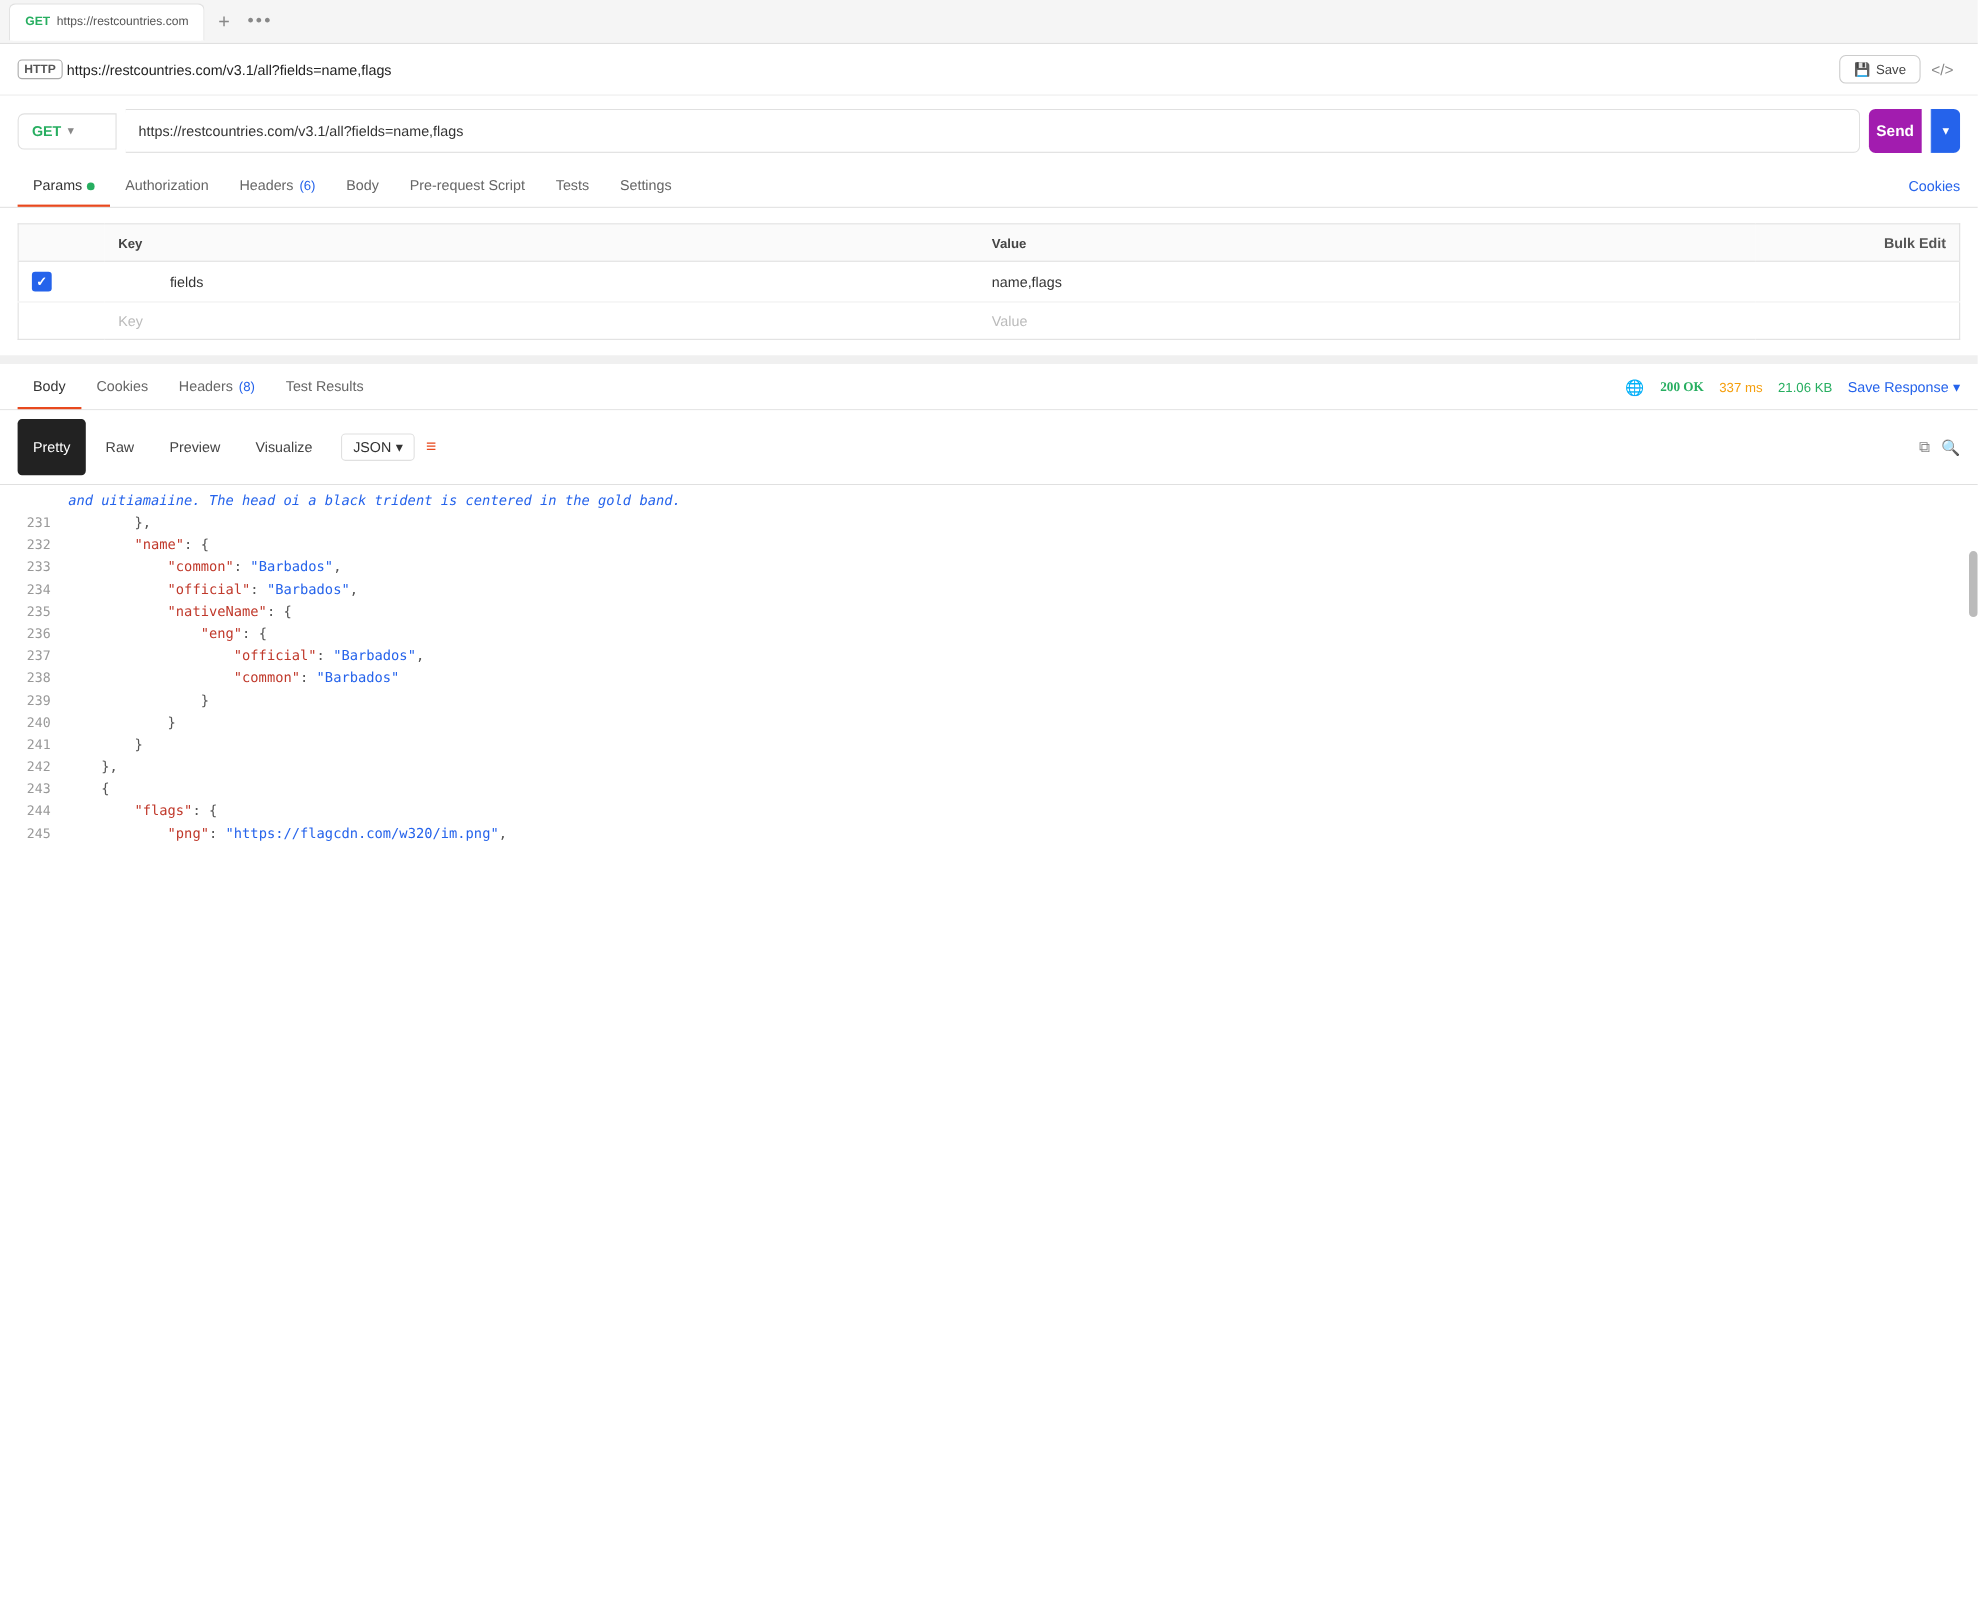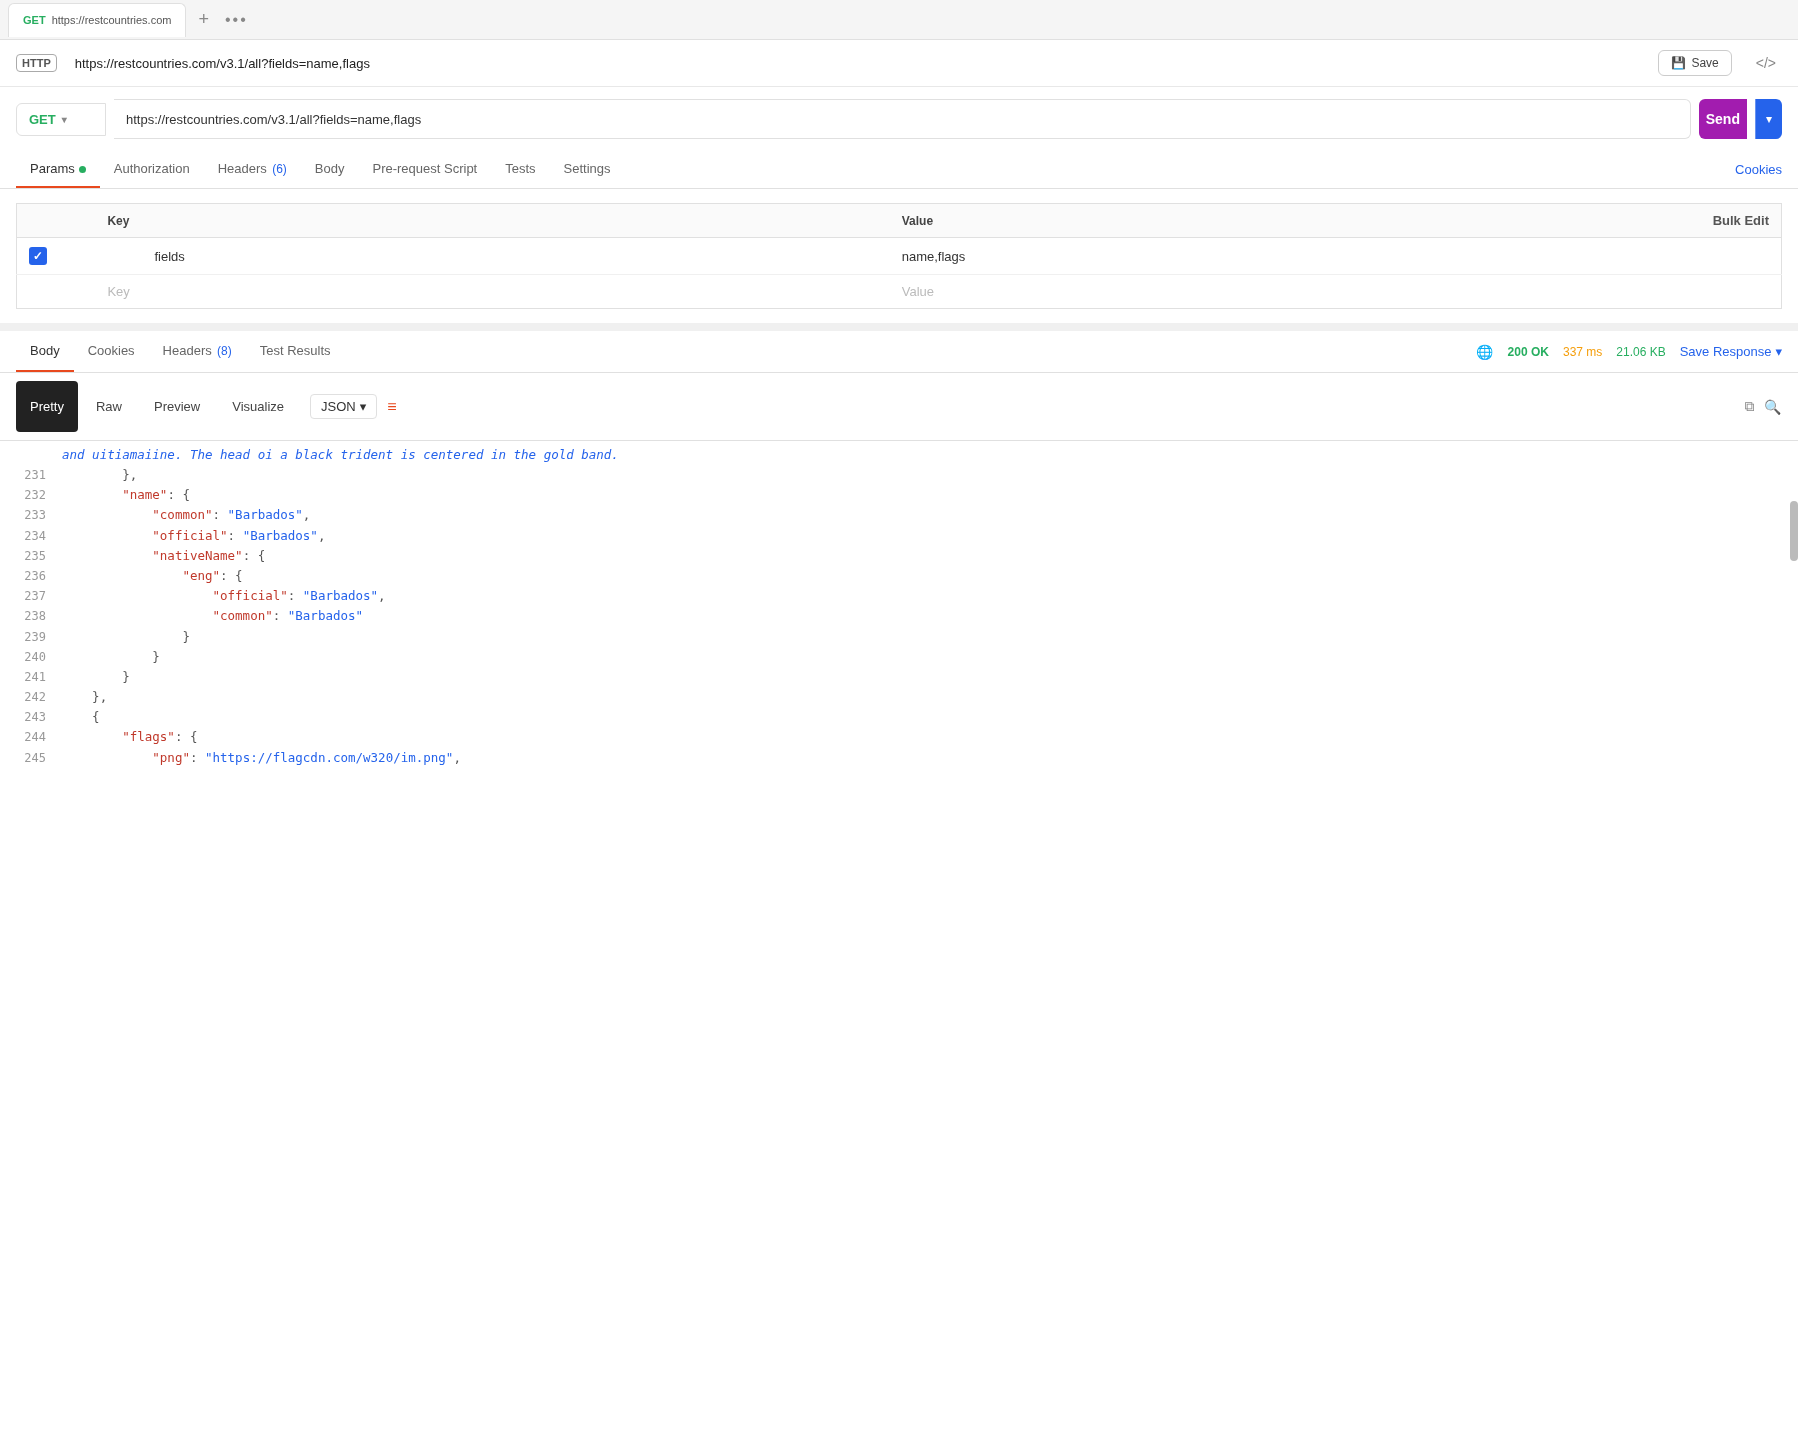--- a/index.html
+++ b/index.html
@@ -12,21 +12,21 @@
     .tab-item {
       display: flex; align-items: center; gap: 6px; background: #fff; border: 1px solid #e0e0e0; border-bottom: none; padding: 6px 14px; border-radius: 6px 6px 0 0; font-size: 12px; color: #444; margin-right: 4px; height: 34px;
     }
     .tab-item .method-badge { color: #27ae60; font-weight: 700; font-size: 11px; }
     .tab-item .tab-url { color: #555; font-size: 11px; }
     .tab-plus { background: none; border: none; font-size: 18px; color: #888; cursor: pointer; padding: 0 8px; }
     .tab-more { background: none; border: none; font-size: 16px; color: #888; cursor: pointer; padding: 0 8px; letter-spacing: 2px; }
 
     
     .address-bar {
-      display: flex; align-items: center; padding: 10px 16px; border-bottom: 1px solid #e8e8e8; background: #fff; gap: 18px;
+      display: flex; align-items: center; padding: 10px 16px; border-bottom: 1px solid #e8e8e8; background: #fff; gap: 4px;
     }
     .http-badge {
       border: 1.5px solid #aaa; border-radius: 4px; padding: 2px 5px; font-size: 11px; font-weight: 700; color: #555; background: #fff;
     }
     .address-url { font-size: 13px; color: #222; flex: 1; }
     .save-btn {
       display: flex; align-items: center; gap: 5px; background: none; border: 1.5px solid #ccc; border-radius: 6px; padding: 5px 12px; font-size: 12px; color: #444; cursor: pointer;
     }
     .code-btn { background: none; border: none; font-size: 14px; color: #888; cursor: pointer; padding: 4px 6px; }
 
@@ -88,21 +88,21 @@
     .response-section { background: #fff; }
     .resp-tabs {
       display: flex; align-items: center; padding: 0 16px; border-bottom: 1px solid #e0e0e0; gap: 0;
     }
     .resp-tab {
       padding: 12px 14px; font-size: 13px; color: #666; cursor: pointer; border-bottom: 2px solid transparent;
     }
     .resp-tab.active { color: #333; border-bottom: 2px solid #e8491e; font-weight: 500; }
     .resp-tab .badge-blue { color: #2563eb; font-size: 12px; margin-left: 2px; }
     .resp-meta { margin-left: auto; display: flex; align-items: center; gap: 14px; font-size: 12px; }
-    .resp-status-ok { color: #27ae60; font-weight: 600; }
+    .resp-status-ok { color: #27ae60; font-weight: 600; font-family: Liberation Serif, serif; }
     .resp-time { color: #f59e0b; font-weight: 500; }
     .resp-size { color: #27ae60; font-weight: 500; }
     .save-resp-btn { color: #2563eb; font-size: 13px; cursor: pointer; display: flex; align-items: center; gap: 4px; }
     .globe-icon { color: #888; font-size: 14px; }
 
     
     .resp-sub-tabs {
       display: flex; align-items: center; padding: 8px 16px; gap: 4px; border-bottom: 1px solid #e0e0e0; background: #fff;
     }
     .resp-sub-tab {

